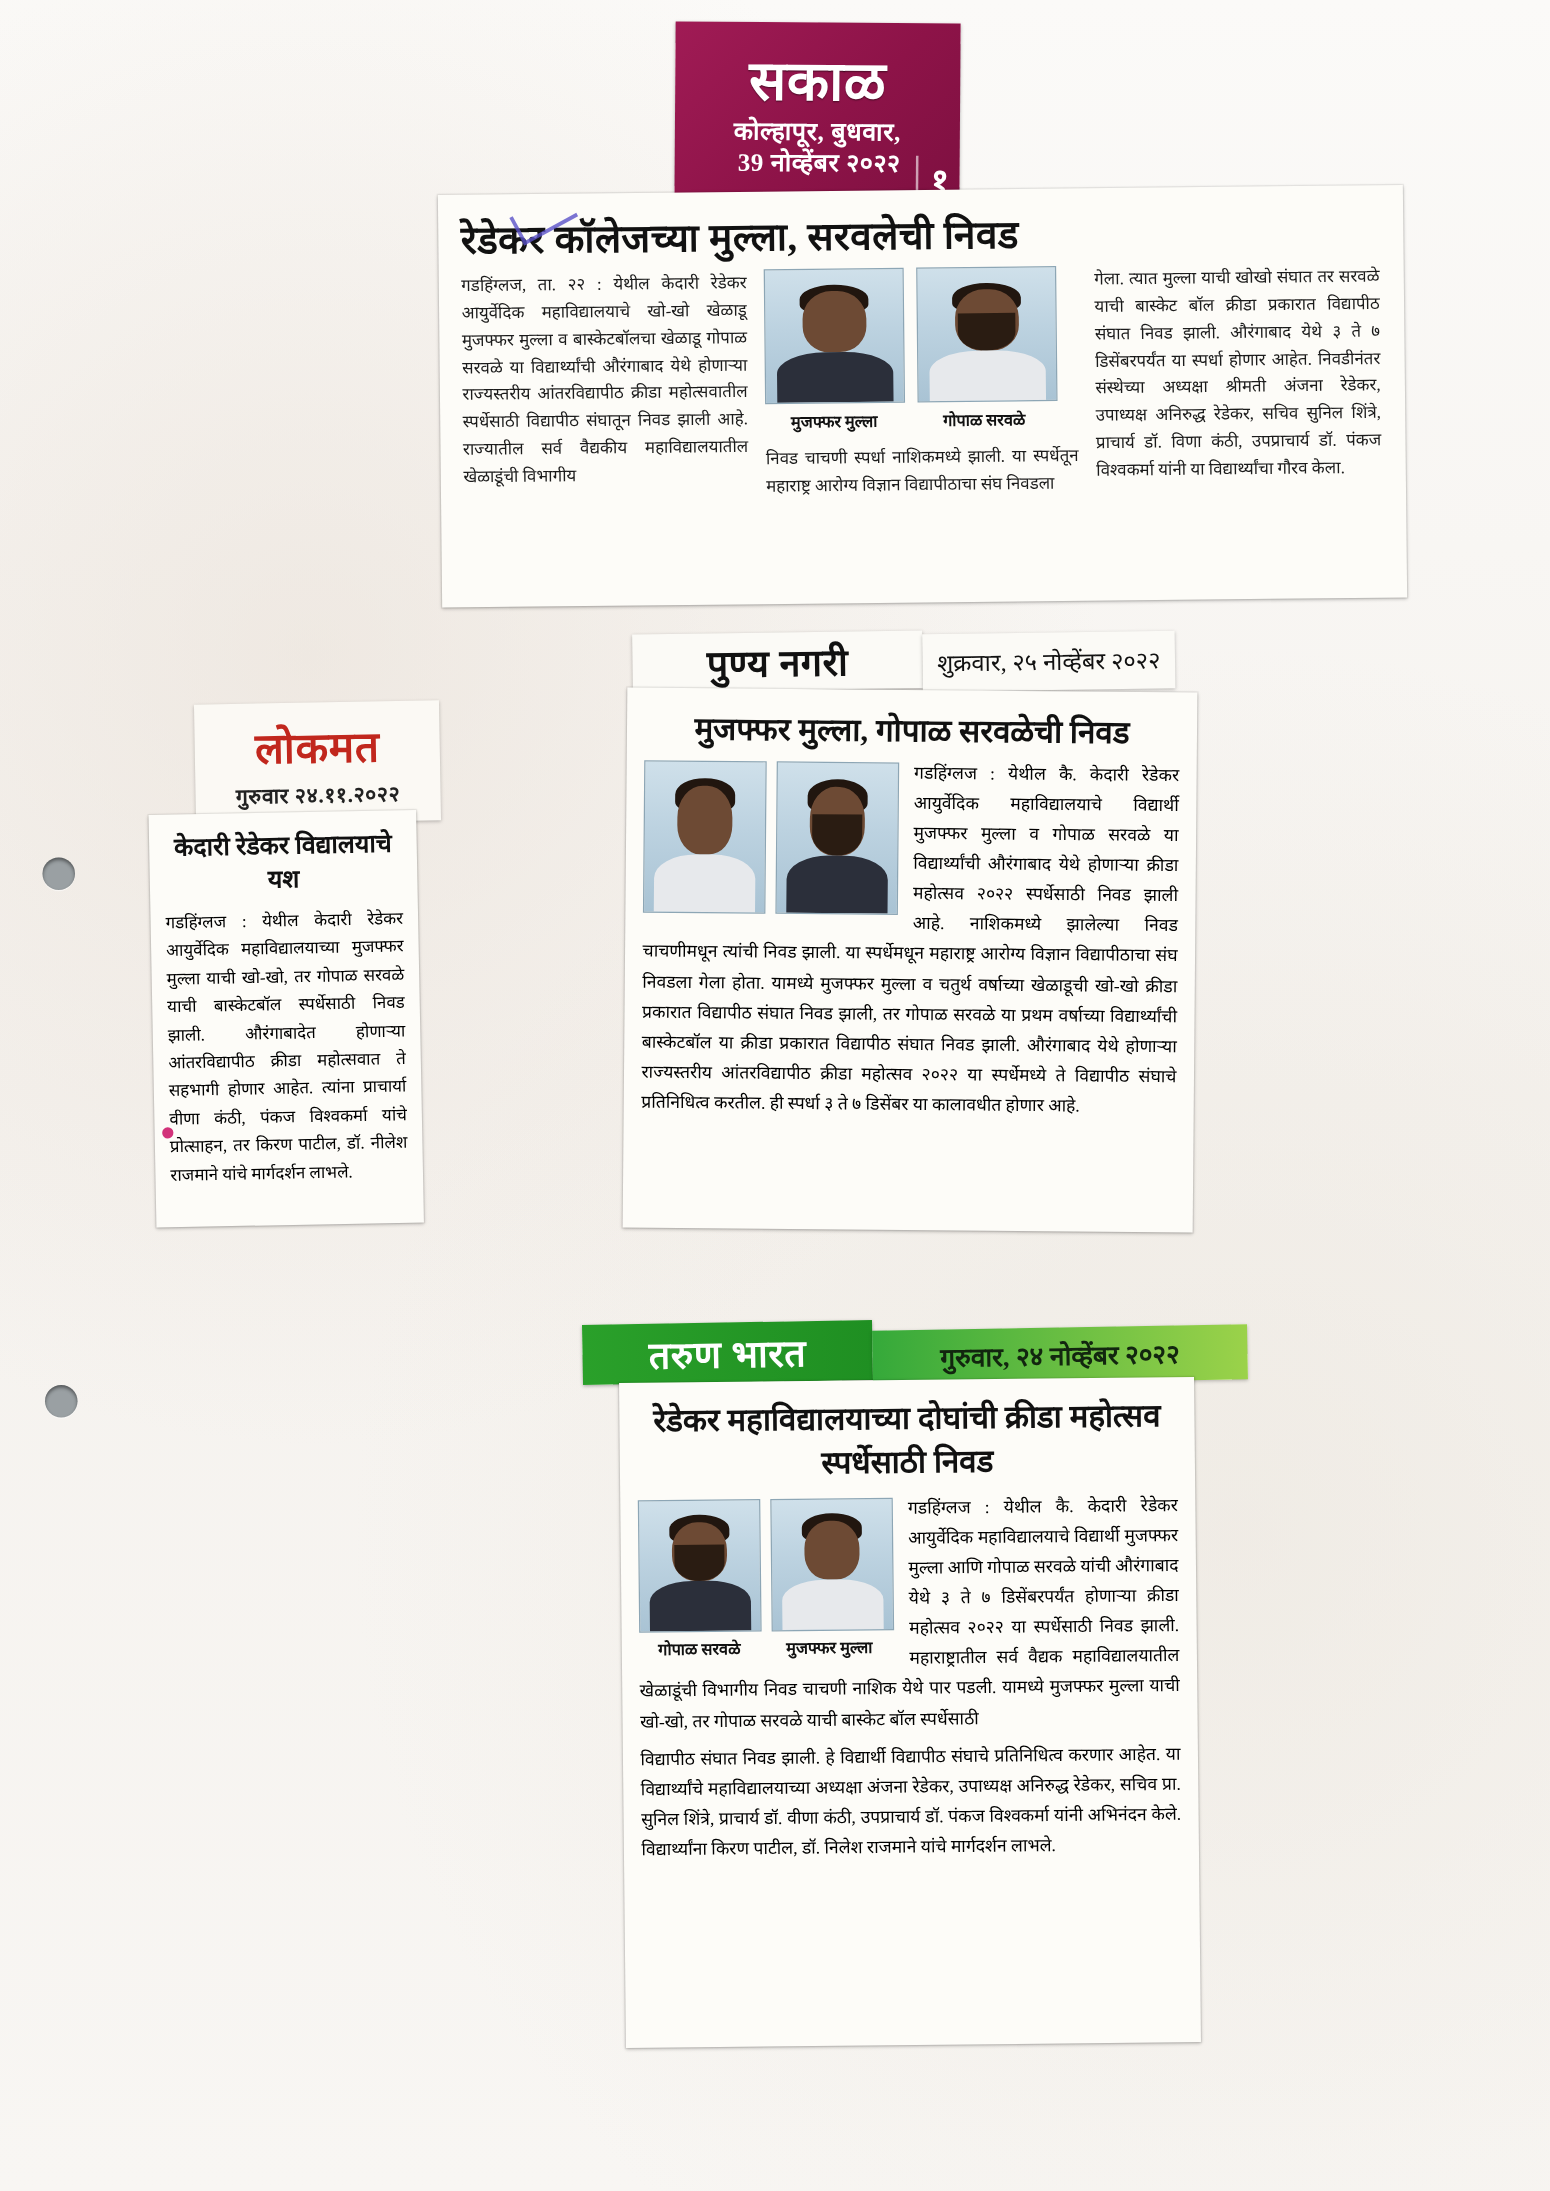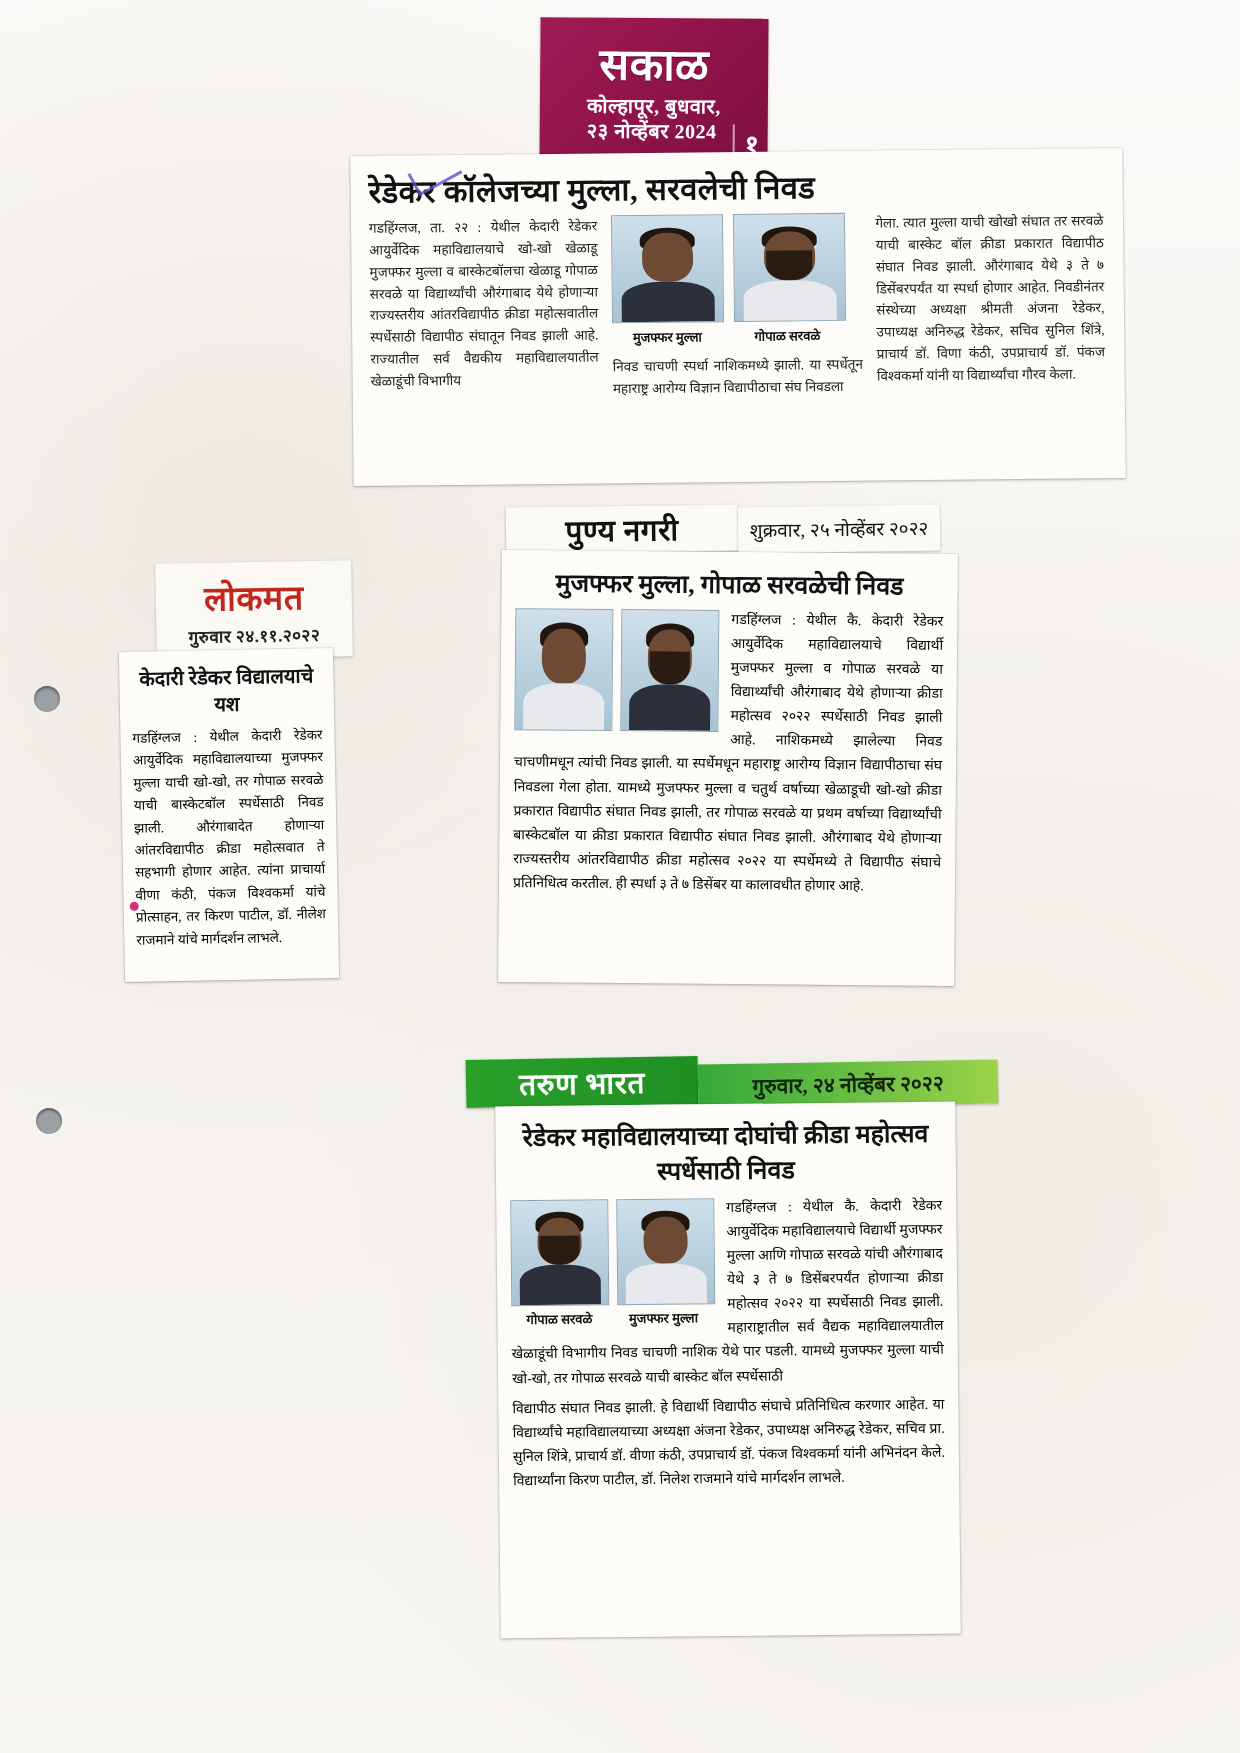--- a/index.html
+++ b/index.html
@@ -42,21 +42,21 @@
     box-shadow:0 1px 3px rgba(0,0,0,.3);
   }
 
   
   #sakal-masthead{
     left:540px;top:18px;width:228px;height:152px;
     background:linear-gradient(135deg,#a01b55 0%,#8d1348 55%,#7d1040 100%);
     flex-direction:column;transform:rotate(.4deg);
   }
   #sakal-masthead .title{font-size:44px;line-height:1;margin-bottom:6px;text-shadow:0 1px 1px rgba(0,0,0,.4);}
-  #sakal-masthead .sub{font-size:20px;line-height:1.25;text-align:left;}
+  #sakal-masthead .sub{font-size:20px;line-height:1.25;text-align:right;}
   #sakal-masthead .pageno{
     position:absolute;right:8px;bottom:8px;font-size:28px;
     border-left:2px solid rgba(255,255,255,.6);padding-left:10px;
   }
 
   #sakal-clip{left:352px;top:152px;width:772px;height:330px;}
   #sakal-head{
     font-size:31px;font-weight:bold;color:#111;
     padding:14px 18px 6px 18px;letter-spacing:.3px;
   }
@@ -155,21 +155,21 @@
 <body>
 
 <div class="scan-noise"></div>
 <div class="punch" style="left:34px;top:686px;"></div>
 <div class="punch" style="left:36px;top:1108px;"></div>
 
 <div class="masthead" id="sakal-masthead">
   <div class="title">सकाळ</div>
   <div class="sub">
     <span>कोल्हापूर, बुधवार,</span><br>
-    <span>२३ नोव्हेंबर 2024</span>
+    <span>39 नोव्हेंबर २०२२</span>
   </div>
   <div class="pageno">१</div>
 </div>
 
 <div class="clip tilt1" id="sakal-clip">
   <div class="pen-mark"></div>
   <div id="sakal-head">रेडेकर कॉलेजच्या मुल्ला, सरवलेची निवड</div>
   <div class="cols3">
     <div class="col c1">गडहिंग्लज, ता. २२ : येथील केदारी रेडेकर आयुर्वेदिक महाविद्यालयाचे खो-खो खेळाडू मुजफ्फर मुल्ला व बास्केटबॉलचा खेळाडू गोपाळ सरवळे या विद्यार्थ्यांची औरंगाबाद येथे होणाऱ्या राज्यस्तरीय आंतरविद्यापीठ क्रीडा महोत्सवातील स्पर्धेसाठी विद्यापीठ संघातून निवड झाली आहे. राज्यातील सर्व वैद्यकीय महाविद्यालयातील खेळाडूंची विभागीय</div>
     <div class="col cmid">

